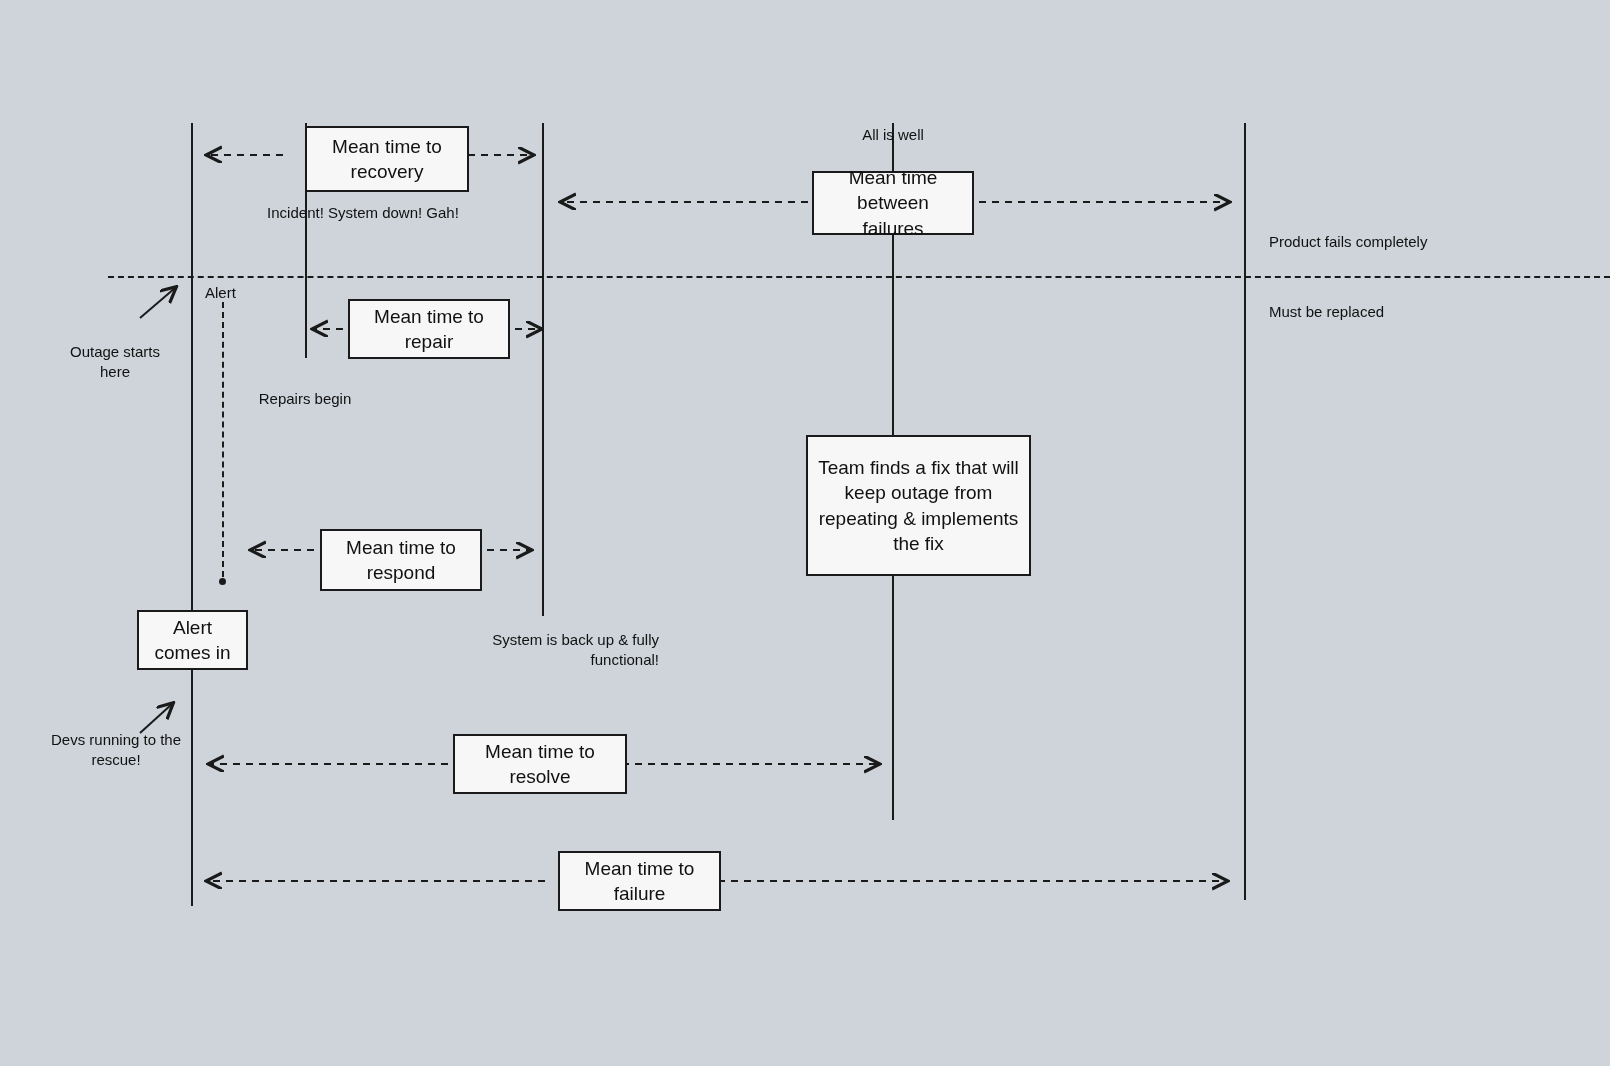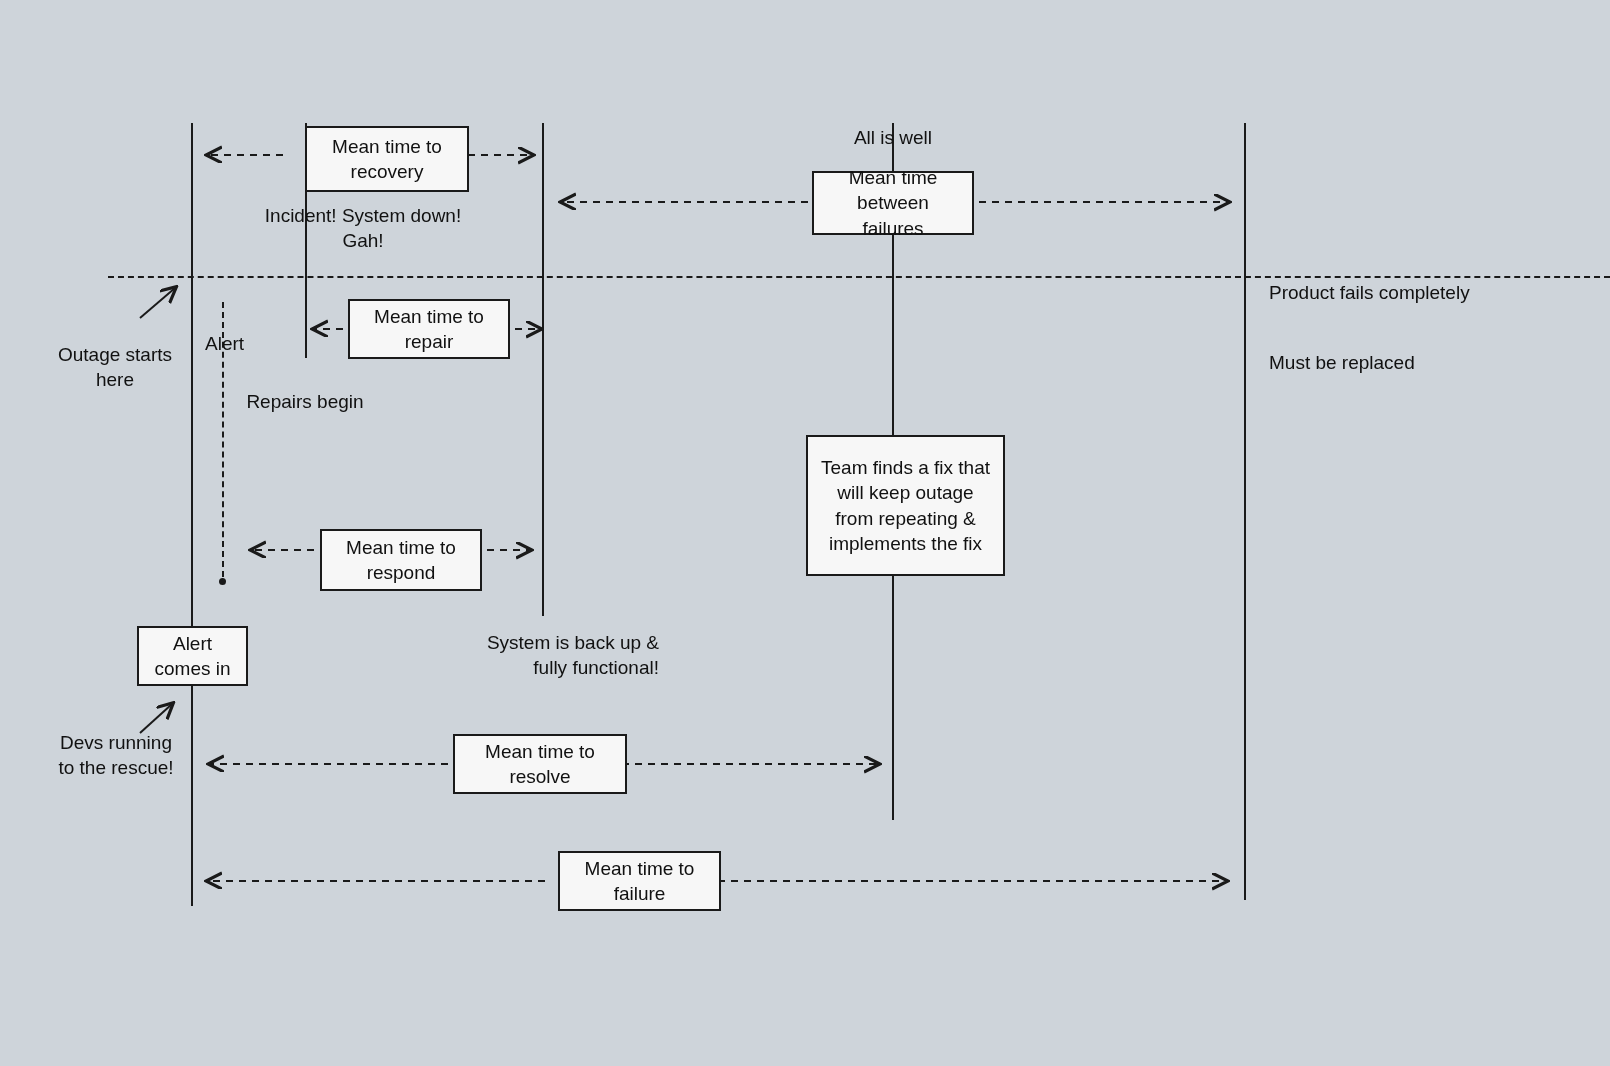--- a/index.html
+++ b/index.html
@@ -38,29 +38,28 @@
     align-items: center;
     justify-content: center;
     text-align: center;
     font-size: 19px;
     line-height: 1.32;
     color: #111;
     padding: 6px 10px;
   }
   .label {
     position: absolute;
-    font-size: 19px;
+    font-size: 15px;
     line-height: 1.32;
     color: #111;
     text-align: center;
     white-space: pre-line;
   }
   .label.left {
     text-align: left;
-    margin-top: 48px;
   }
   .arrow-svg {
     position: absolute;
     overflow: visible;
   }
   .dot {
     position: absolute;
     width: 7px;
     height: 7px;
     border-radius: 50%;
@@ -112,25 +111,25 @@
 
     <line x1="140" y1="733" x2="172" y2="704" stroke="#1a1a1a" stroke-width="2" marker-end="url(#ah)"></line>
   </svg>
 
   <div class="box" style="left:285px; top:126px; width:164px; height:66px;margin-left:20px;">Mean time to recovery</div>
 
   <div class="box" style="left:812px; top:171px; width:162px; height:64px;">Mean time between failures</div>
 
   <div class="box" style="left:348px; top:299px; width:162px; height:60px;">Mean time to repair</div>
 
-  <div class="box" style="left:806px; top:435px; width:199px; height:141px;">Team finds a fix that will keep outage from repeating &amp; implements the fix</div>
+  <div class="box" style="left:806px; top:435px; width:225px; height:141px;">Team finds a fix that will keep outage from repeating &amp; implements the fix</div>
 
   <div class="box" style="left:320px; top:519px; width:162px; height:62px;margin-top:10px;">Mean time to respond</div>
 
-  <div class="box" style="left:137px; top:610px; width:111px; height:60px;margin-top:16px;">Alert comes in</div>
+  <div class="box" style="left:137px; top:610px; width:111px; height:60px;">Alert comes in</div>
 
   <div class="box" style="left:453px; top:734px; width:174px; height:60px;">Mean time to resolve</div>
 
   <div class="box" style="left:550px; top:851px; width:163px; height:60px;margin-left:8px;">Mean time to failure</div>
 
   <div class="label" style="left:793px; top:125px; width:200px;">All is well</div>
 
   <div class="label" style="left:263px; top:203px; width:200px;">Incident! System down! Gah!</div>
 
   <div class="label left" style="left:1269px; top:232px; width:330px;">Product fails completely</div>

